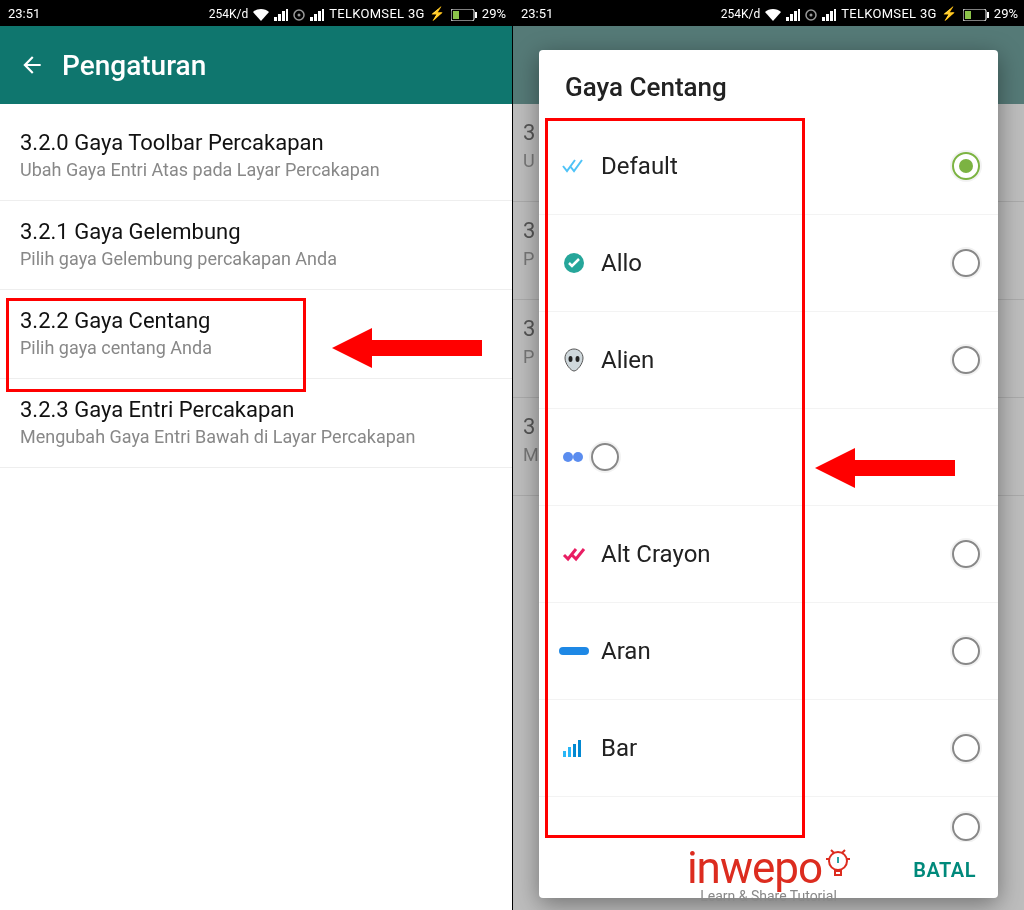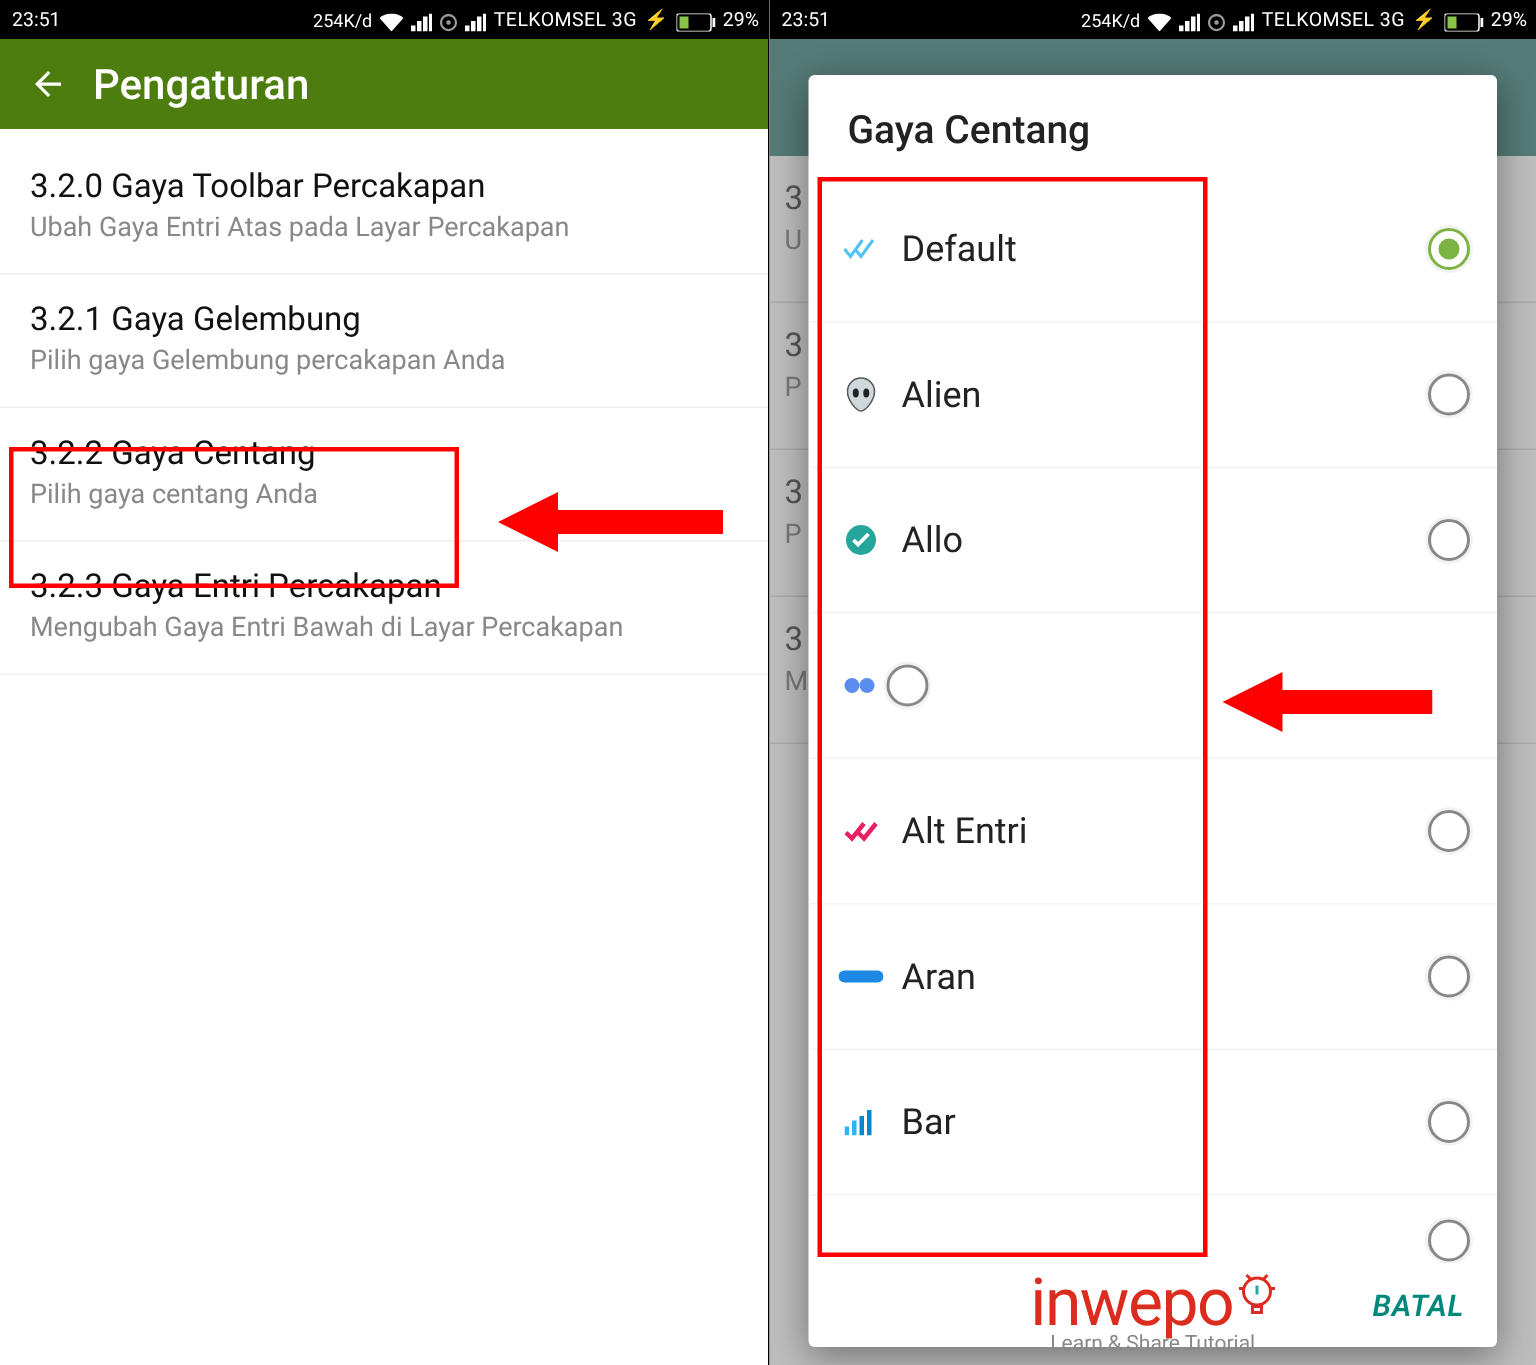--- a/index.html
+++ b/index.html
@@ -32,22 +32,22 @@
   }
   .status-bar .time { margin-right: auto; padding-left: 2px; }
   .status-bar .group { display: flex; align-items: flex-end; gap: 5px; }
   .status-bar .net { font-size: 12px; }
   .status-bar .carrier { font-size: 13px; letter-spacing: .3px; }
   .status-bar .pct { font-size: 13px; }
   .status-bar svg { display: block; }
 
   
   .app-header {
-    height: 60px;
-    background: #4d7c0f;
+    height: 78px;
+    background: #0f766e;
     color: #fff;
     display: flex;
     align-items: center;
     padding: 0 12px;
   }
   .app-header .back { width: 40px; display:flex; align-items:center; justify-content:center;}
   .app-header .title { font-size: 28px; font-weight: 500; margin-left: 10px;}
 
   
   .settings-list { }
@@ -119,21 +119,20 @@
     display:flex; align-items:center; justify-content:center;
     box-shadow: 0 0 0 2px rgba(0,0,0,.05);
   }
   .opt .radio.on { border-color:#7cb342; }
   .opt .radio.on::after {
     content:""; width:14px; height:14px; background:#7cb342; border-radius:50%;
   }
   .dialog-footer {
     height:56px; display:flex; align-items:center; justify-content:flex-end;
     padding: 0 22px;
-    font-style: italic;
   }
   .dialog-footer .btn {
     color:#00897b; font-weight:600; font-size:20px; letter-spacing:.5px;
   }
 
   
   .watermark {
     position:absolute; bottom:6px; left:0; right:0; text-align:center;
     pointer-events:none;
   }
@@ -297,58 +296,58 @@
             <svg width="24" height="16" viewBox="0 0 24 16">
                 <path fill="none" stroke="#4fc3f7" stroke-width="2" d="M1 8l4 5L13 2M8 8l4 5L20 2"></path>
               </svg>
           </span>
           <span class="opt-label">Default</span>
           <span class="radio on"></span>
         </div>
 
         <div class="opt">
           <span class="tick-ico">
+            <svg width="22" height="22" viewBox="0 0 22 22">
+                <circle cx="11" cy="11" r="10" fill="#26a69a"></circle>
+                <path fill="none" stroke="#fff" stroke-width="2.5" d="M6 11l3 3 7-7"></path>
+              </svg>
+          </span>
+          <span class="opt-label">Allo</span>
+          <span class="radio"></span>
+        </div>
+
+        <div class="opt">
+          <span class="tick-ico">
             <svg width="20" height="24" viewBox="0 0 20 24">
                 <path fill="#cfd8dc" stroke="#555" d="M10 1c5 0 9 4 9 9 0 6-6 13-9 13S1 16 1 10c0-5 4-9 9-9z"></path>
                 <ellipse cx="6.5" cy="11" rx="2" ry="3" fill="#222"></ellipse>
                 <ellipse cx="13.5" cy="11" rx="2" ry="3" fill="#222"></ellipse>
               </svg>
           </span>
           <span class="opt-label">Alien</span>
           <span class="radio"></span>
         </div>
 
         <div class="opt">
           <span class="tick-ico">
-            <svg width="22" height="22" viewBox="0 0 22 22">
-                <circle cx="11" cy="11" r="10" fill="#26a69a"></circle>
-                <path fill="none" stroke="#fff" stroke-width="2.5" d="M6 11l3 3 7-7"></path>
-              </svg>
-          </span>
-          <span class="opt-label">Allo</span>
-          <span class="radio"></span>
-        </div>
-
-        <div class="opt">
-          <span class="tick-ico">
             <svg width="24" height="14" viewBox="0 0 24 14">
                 <circle cx="6" cy="7" r="5" fill="#5b8def"></circle>
                 <circle cx="16" cy="7" r="5" fill="#5b8def"></circle>
               </svg>
           </span>
           <span class="radio"></span>
         </div>
 
         <div class="opt">
           <span class="tick-ico">
             <svg width="24" height="16" viewBox="0 0 24 16">
                 <path fill="none" stroke="#e91e63" stroke-width="3" d="M2 9l4 4L14 3M10 9l4 4L22 3"></path>
               </svg>
           </span>
-          <span class="opt-label">Alt Entri</span>
+          <span class="opt-label">Alt Crayon</span>
           <span class="radio"></span>
         </div>
 
         <div class="opt">
           <span class="tick-ico">
             <svg width="30" height="14" viewBox="0 0 30 14">
                 <rect x="0" y="3" width="30" height="8" rx="4" fill="#1e88e5"></rect>
               </svg>
           </span>
           <span class="opt-label">Aran</span>

